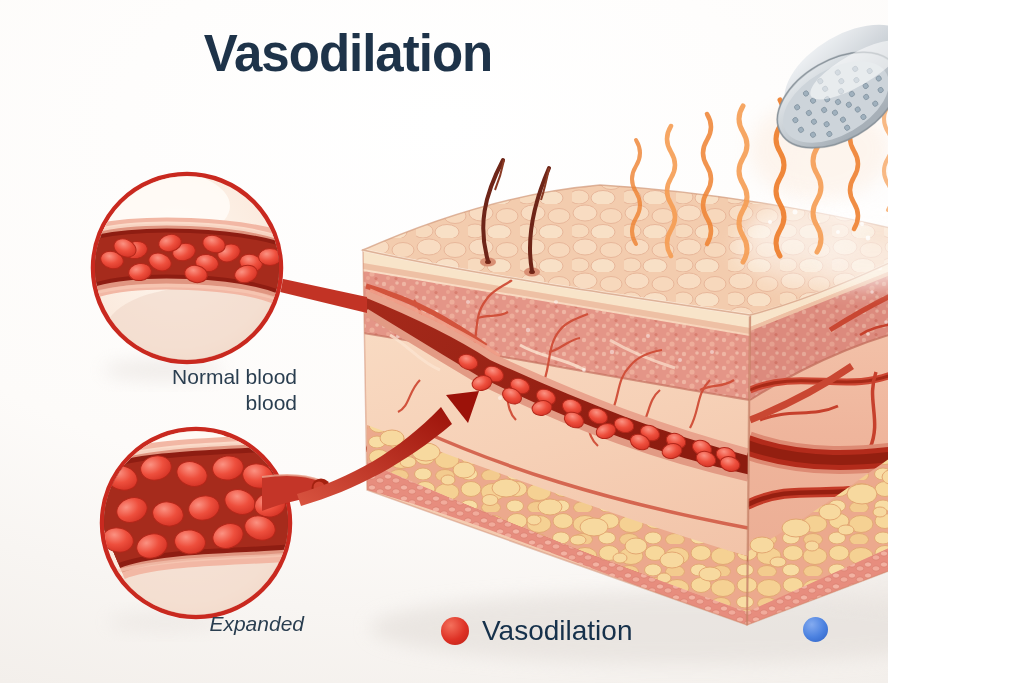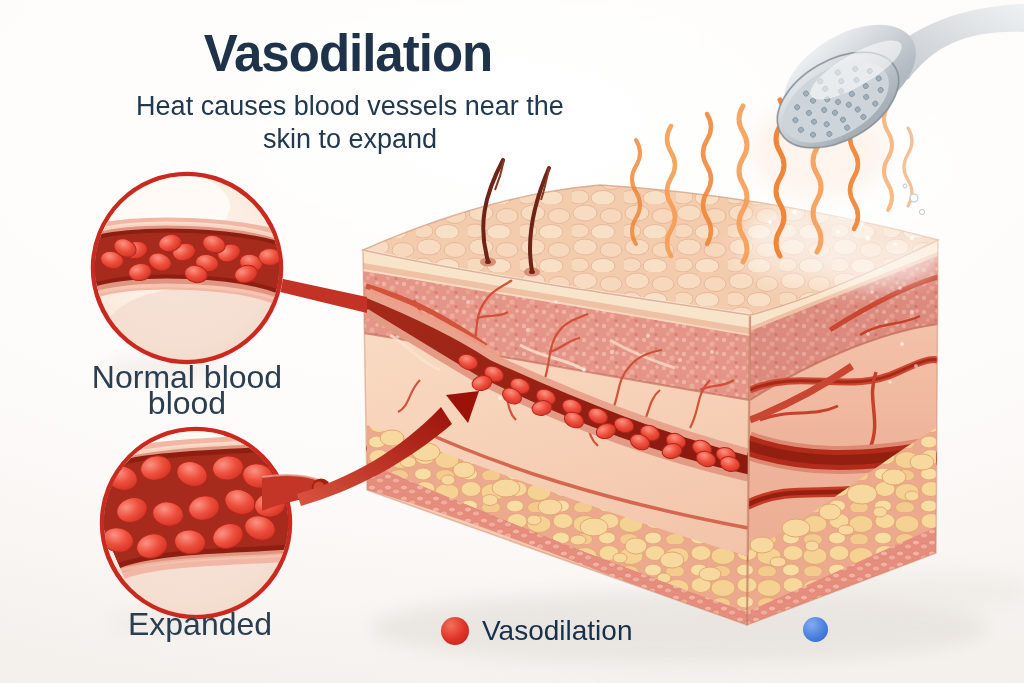--- a/index.html
+++ b/index.html
@@ -1,33 +1,33 @@
 <!DOCTYPE html>
 <html><head>
 <meta charset="utf-8">
 <style>
   html,body{margin:0;padding:0;background:#ffffff;}
   .stage{
-    position:relative;width:1024px;height:683px;overflow:hidden;
+    position:relative;width:888px;height:683px;overflow:hidden;
     background:radial-gradient(120% 90% at 50% 18%, #ffffff 0%, #fdfbf9 60%, #f3efeb 100%);
     font-family:"Liberation Sans", sans-serif;
   }
   .stage svg{position:absolute;left:0;top:0;}
   .txt{position:absolute;color:#1e3349;}
   .title{
     left:98px;top:24px;width:500px;text-align:center;
     font-size:51px;font-weight:bold;letter-spacing:-1px;color:#1e3349;
   }
   .subtitle{
     left:90px;top:90px;width:520px;text-align:center;
     font-size:27px;line-height:33px;font-weight:500;color:#21384f;
   }
-  .inset-label{width:220px;text-align:center;font-size:32px;font-weight:500;line-height:26px;color:#2a3e50;}
+  .inset-label{width:220px;text-align:right;font-size:21px;font-weight:500;line-height:26px;color:#2a3e50;}
   .inset-label--normal{left:77px;top:364px;}
-  .inset-label--expanded{left:90px;top:611px;}
+  .inset-label--expanded{left:84px;top:611px;font-style:italic;}
   .legend-item{position:absolute;display:flex;align-items:center;gap:13px;}
   .legend-item--vasodilation{left:441px;top:615px;}
   .legend-item--normal{left:803px;top:617px;}
   .dot{display:inline-block;border-radius:50%;}
   .dot--red{width:28px;height:28px;background:radial-gradient(circle at 35% 30%, #f4705c 0%, #de3125 55%, #ba2017 100%);}
   .dot--blue{width:25px;height:25px;background:radial-gradient(circle at 35% 30%, #84abf0 0%, #4a80df 55%, #2d5fc2 100%);}
   .legend-label{font-size:28px;font-weight:500;color:#16314b;}
 </style>
 </head>
 <body>
@@ -460,24 +460,20 @@
     <circle cx="319" cy="487" r="5.5" fill="#cf4331"></circle>
   </g>
 
   <g>
     <path d="M297,494 C350,478 398,452 441,407 L452,424 C406,463 356,490 301,506 Z" fill="url(#gArrow)"></path>
     <polygon points="479,391 446,395 468,423" fill="#9c1209"></polygon>
   </g>
 </svg>
 
   <div class="txt title">Vasodilation</div>
-  <div class="txt subtitle">
-    <div>Heat causes blood vessels near the</div>
-    <div>skin to expand</div>
-  </div>
 
   <div class="txt inset-label inset-label--normal">
     <div>Normal blood</div>
     <div>blood</div>
   </div>
   <div class="txt inset-label inset-label--expanded">
     <div>Expanded</div>
   </div>
 
   <div class="legend-item legend-item--vasodilation">

